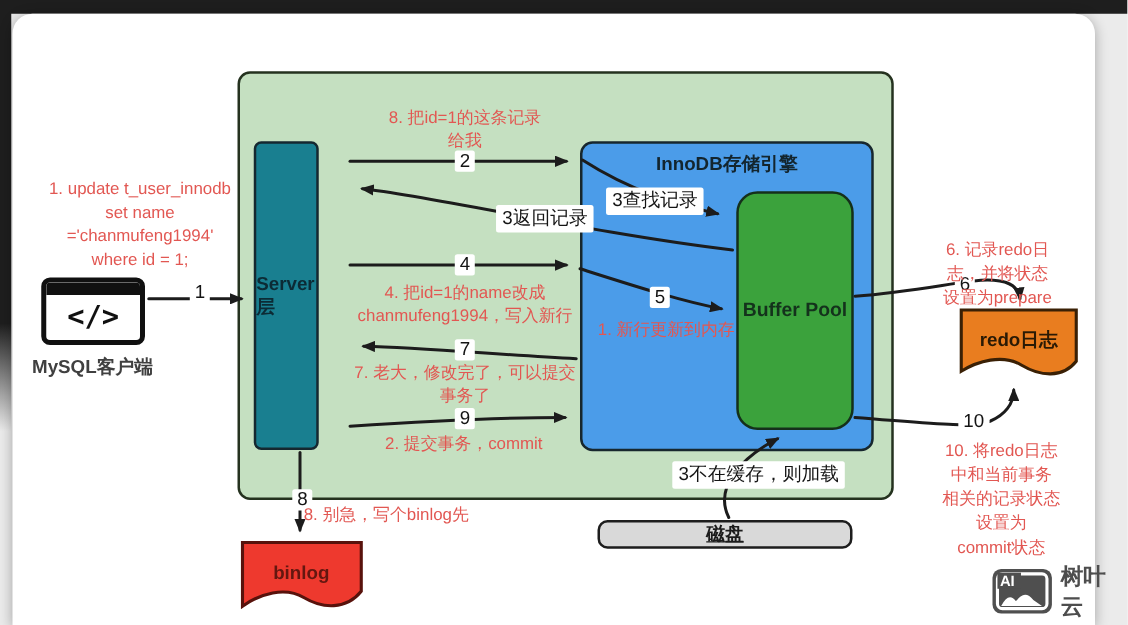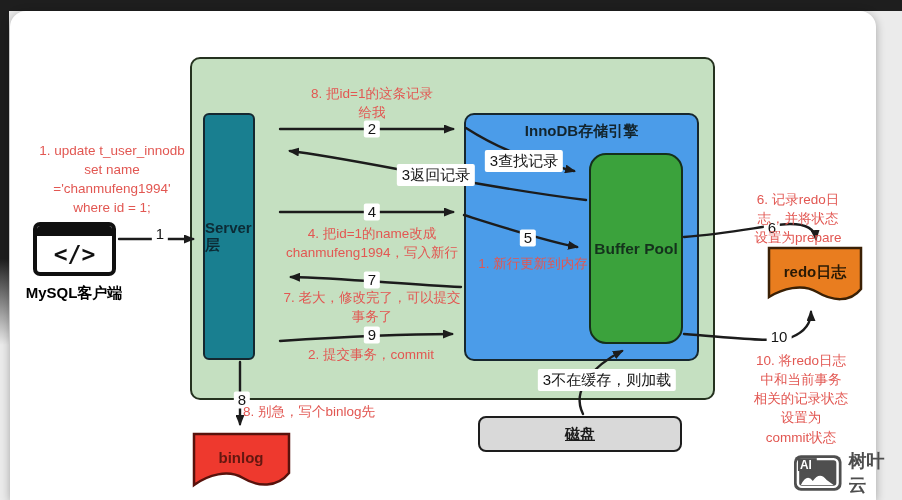--- a/index.html
+++ b/index.html
@@ -19,31 +19,31 @@
          background:#c5e0c1; border-radius:10px; border-color:#25321f; }
   .server { left:203px; top:113px; width:52px; height:247px; background:#197f90;
             border-radius:6px; border-color:#152830; }
   .server .lbl { color:#0c2b35; font-weight:bold; font-size:15px; }
   .innodb { left:464px; top:113px; width:235px; height:248px; background:#4b9ce9;
             border-radius:10px; border-color:#17272e; align-items:flex-start; }
   .innodb .lbl { color:#13252e; font-weight:bold; font-size:15px; margin-top:7px; }
   .buffer { left:589px; top:153px; width:94px; height:191px; background:#3ba23c;
             border-radius:17px; border-color:#15301b; }
   .buffer .lbl { color:#14321c; font-weight:bold; font-size:15.5px; }
-  .disk { left:478px; top:416px; width:204px; height:36px; background:#d9d9d9;
+  .disk { left:478px; top:416px; width:204px; height:23px; background:#d9d9d9;
           border-radius:8px; border-color:#1d1d1d; }
   .disk .lbl { color:#1c1c1c; font-weight:bold; font-size:15px; text-decoration:underline; }
 
   .client-icon { position:absolute; left:33px; top:222px; width:83px; height:54px;
                  border:4px solid #101010; border-radius:7px; background:#fff; overflow:hidden; }
   .client-icon .bar { height:10px; background:#101010; }
   .client-icon .glyph { height:36px; display:flex; align-items:center; justify-content:center;
                  font-family:"DejaVu Sans Mono",monospace; font-weight:bold; font-size:23px; color:#101010; }
   .client-label { position:absolute; left:74px; top:284px; transform:translateX(-50%);
-                 font-weight:bold; font-size:15px; color:#000000; white-space:nowrap; }
+                 font-weight:bold; font-size:15px; color:#404040; white-space:nowrap; }
 
   .note { position:absolute; transform:translateX(-50%); color:#e25752; font-size:13.5px;
           font-weight:500; line-height:1.42; text-align:center; white-space:pre-line; }
 
   .badge { position:absolute; transform:translate(-50%,-50%); background:#ffffff;
            color:#141414; font-size:15px; line-height:1.15; padding:0 4px; border-radius:2px; }
   .flabel { position:absolute; transform:translate(-50%,-50%); background:#ffffff;
            color:#141414; font-size:15px; line-height:1.2; padding:2px 5px; border-radius:2px;
            white-space:nowrap; }
 

